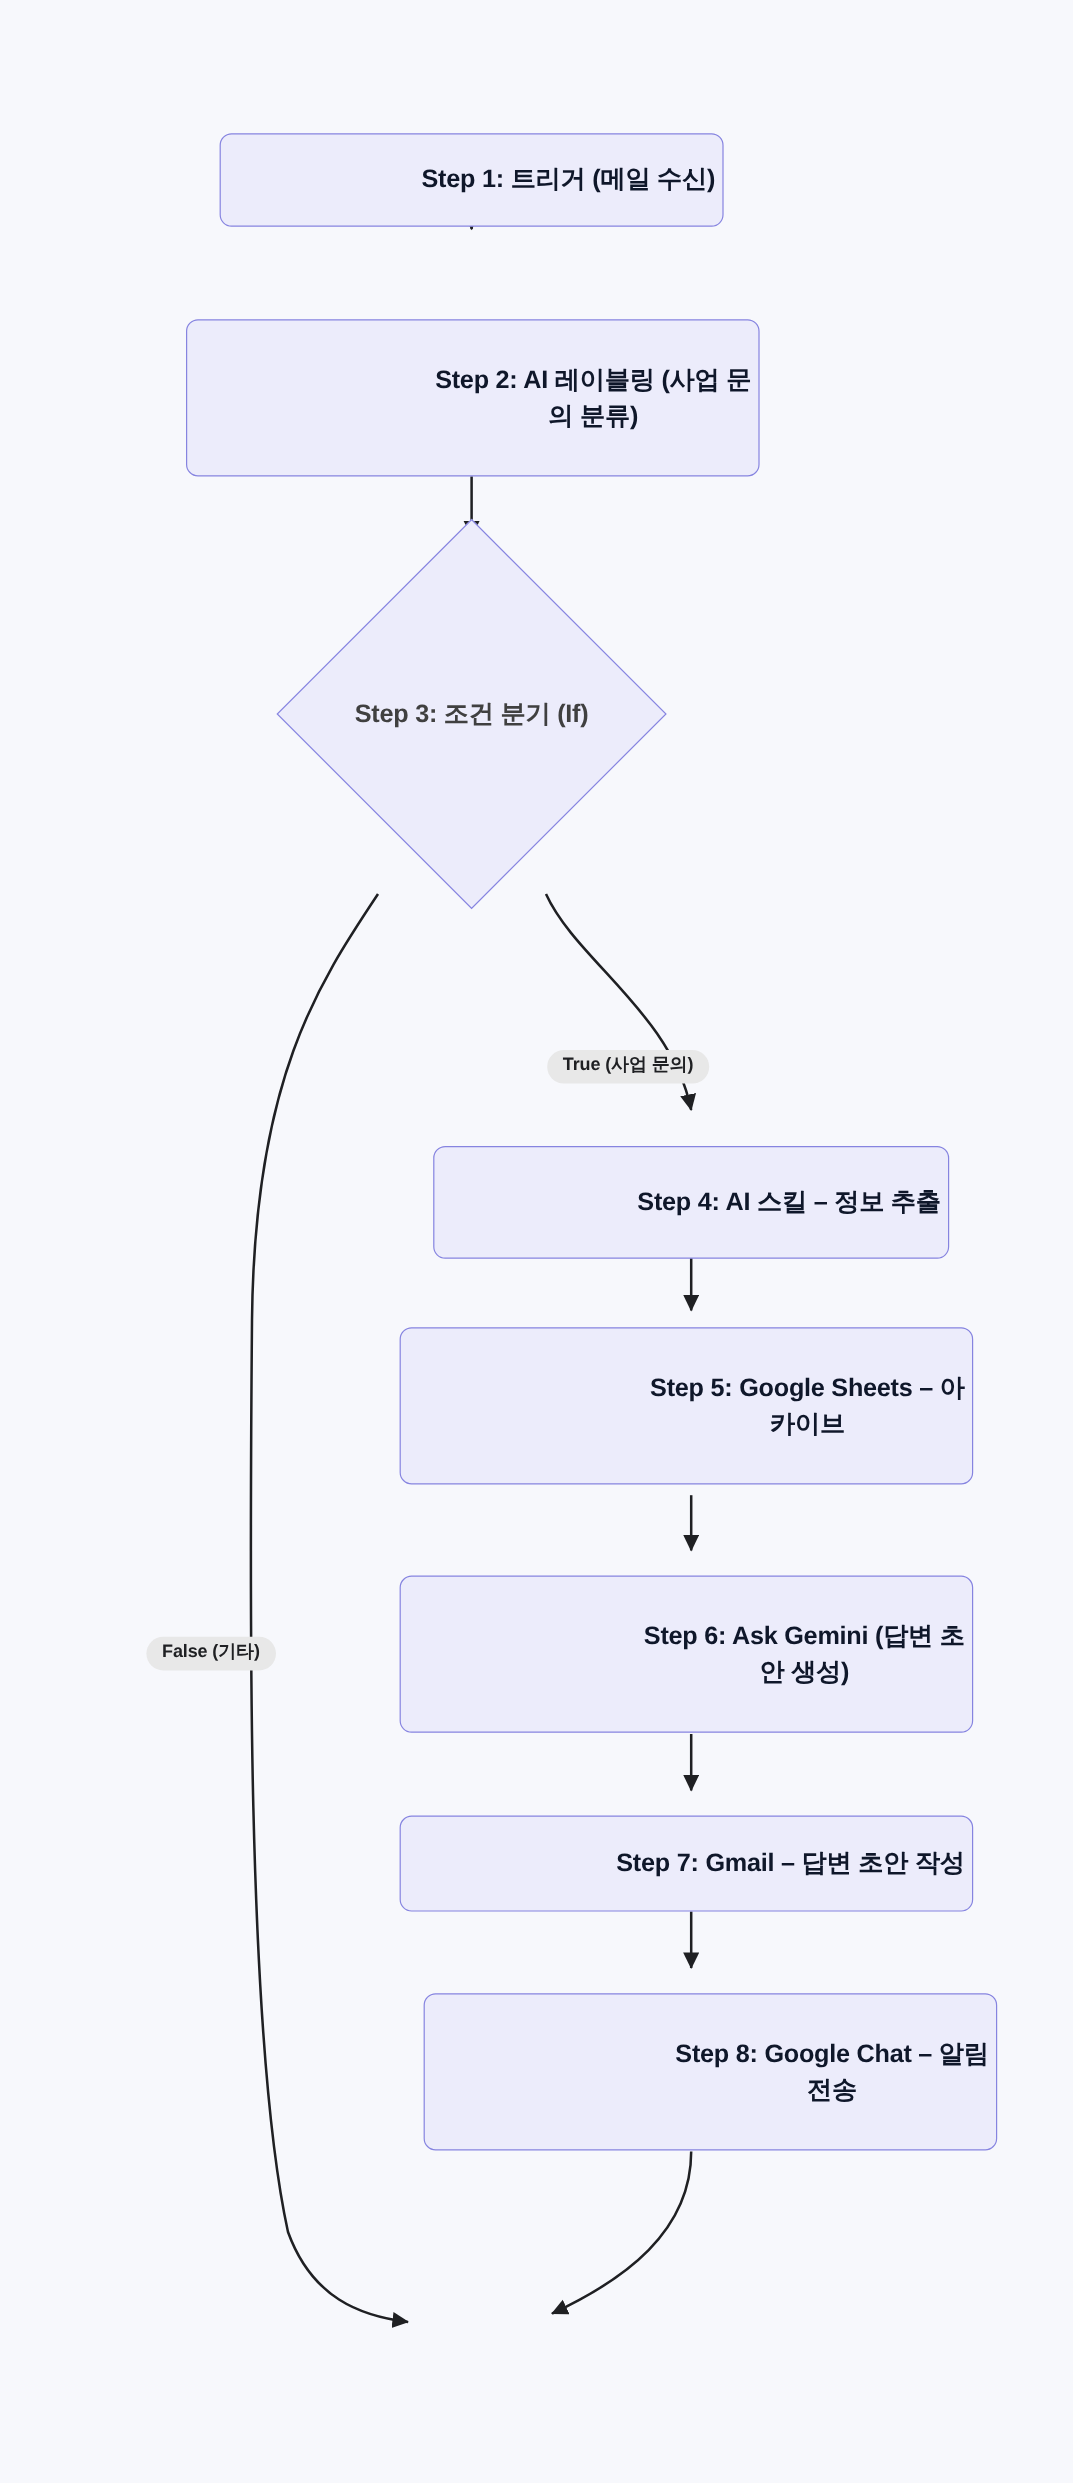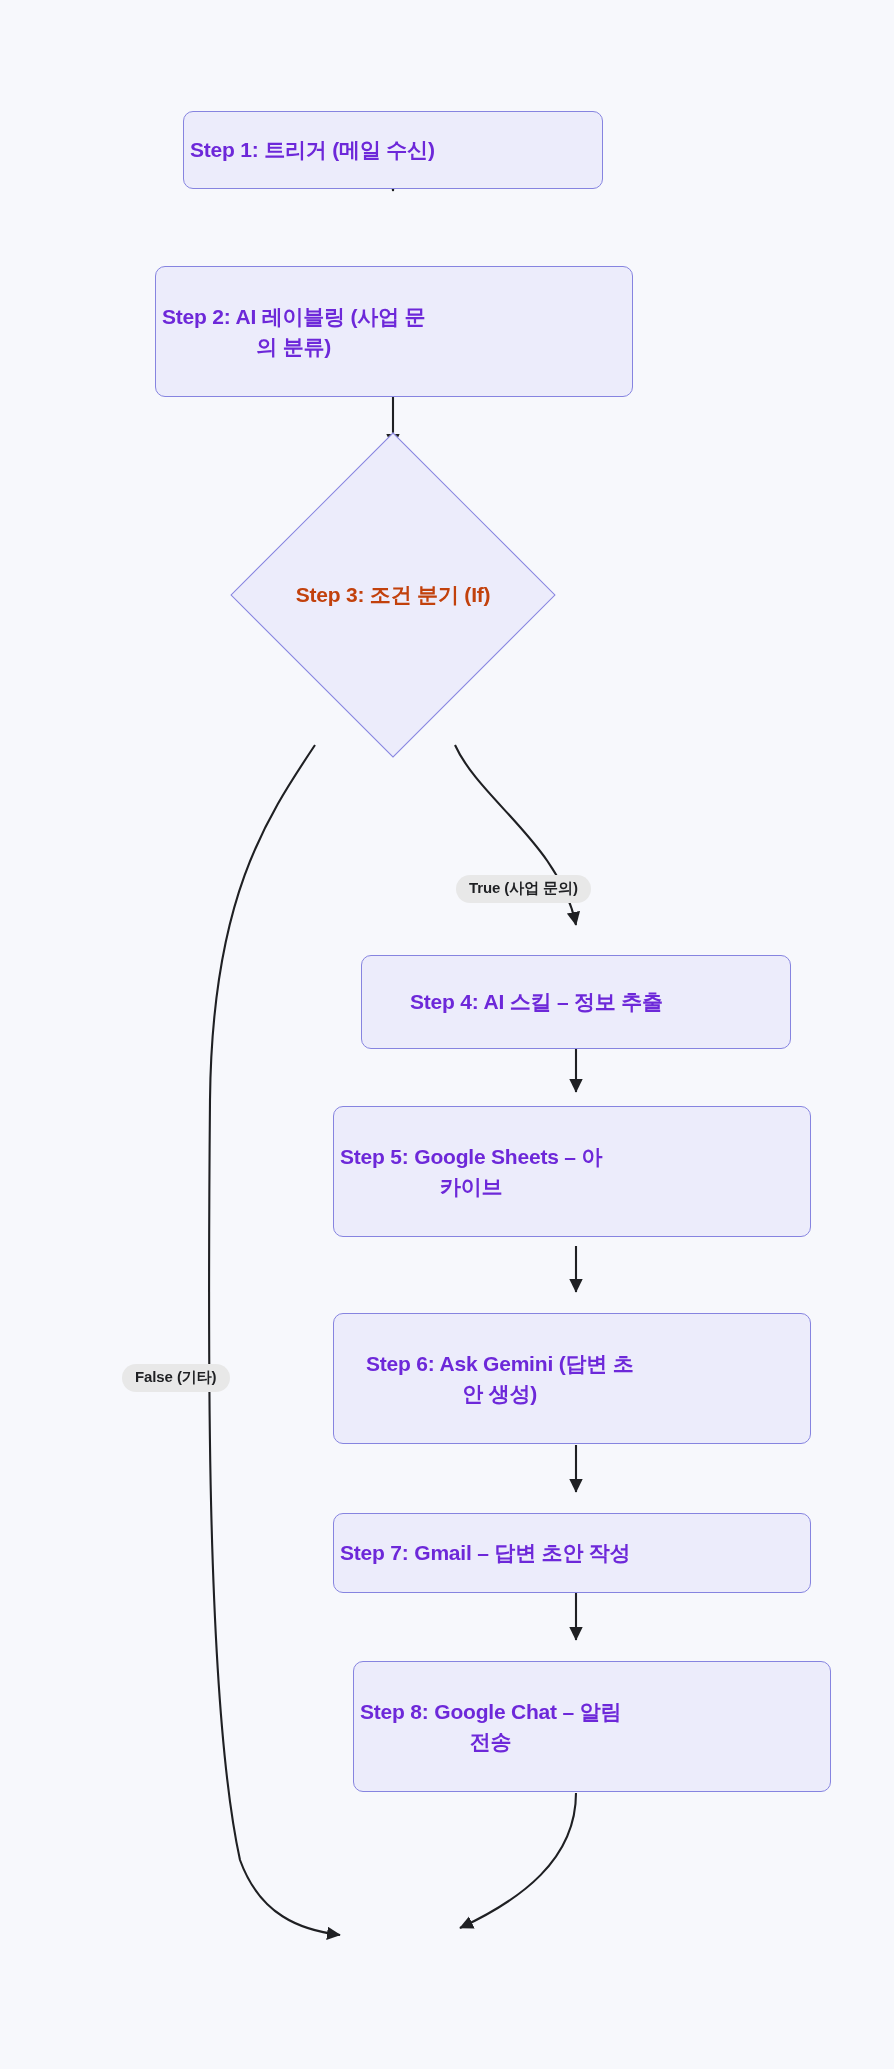--- a/index.html
+++ b/index.html
@@ -28,23 +28,23 @@
     pointer-events: none;
   }
   .node {
     position: absolute;
     box-sizing: border-box;
     background: #ececfb;
     border: 1.6px solid #8684e0;
     border-radius: 10px;
     display: flex;
     align-items: center;
-    justify-content: flex-start;
+    justify-content: flex-end;
     text-align: center;
-    color: #6d28d9;
+    color: #0f172a;
     font-size: 21px;
     font-weight: 700;
     line-height: 1.42;
     letter-spacing: -0.2px;
     padding: 4px 6px;
     white-space: pre-line;
     overflow: hidden;
   }
   .node-end {
     font-weight: 700;
@@ -64,21 +64,21 @@
     transform: rotate(45deg);
     box-sizing: border-box;
   }
   .diamond-label {
     position: absolute;
     left: 50%;
     top: 50%;
     transform: translate(-50%, -50%);
     width: 300px;
     text-align: center;
-    color: #c2410c;
+    color: #404040;
     font-size: 21px;
     font-weight: 700;
     letter-spacing: -0.2px;
     white-space: nowrap;
     overflow: hidden;
   }
   .edge-label {
     position: absolute;
     background: #e8e8e8;
     color: #1f2023;

